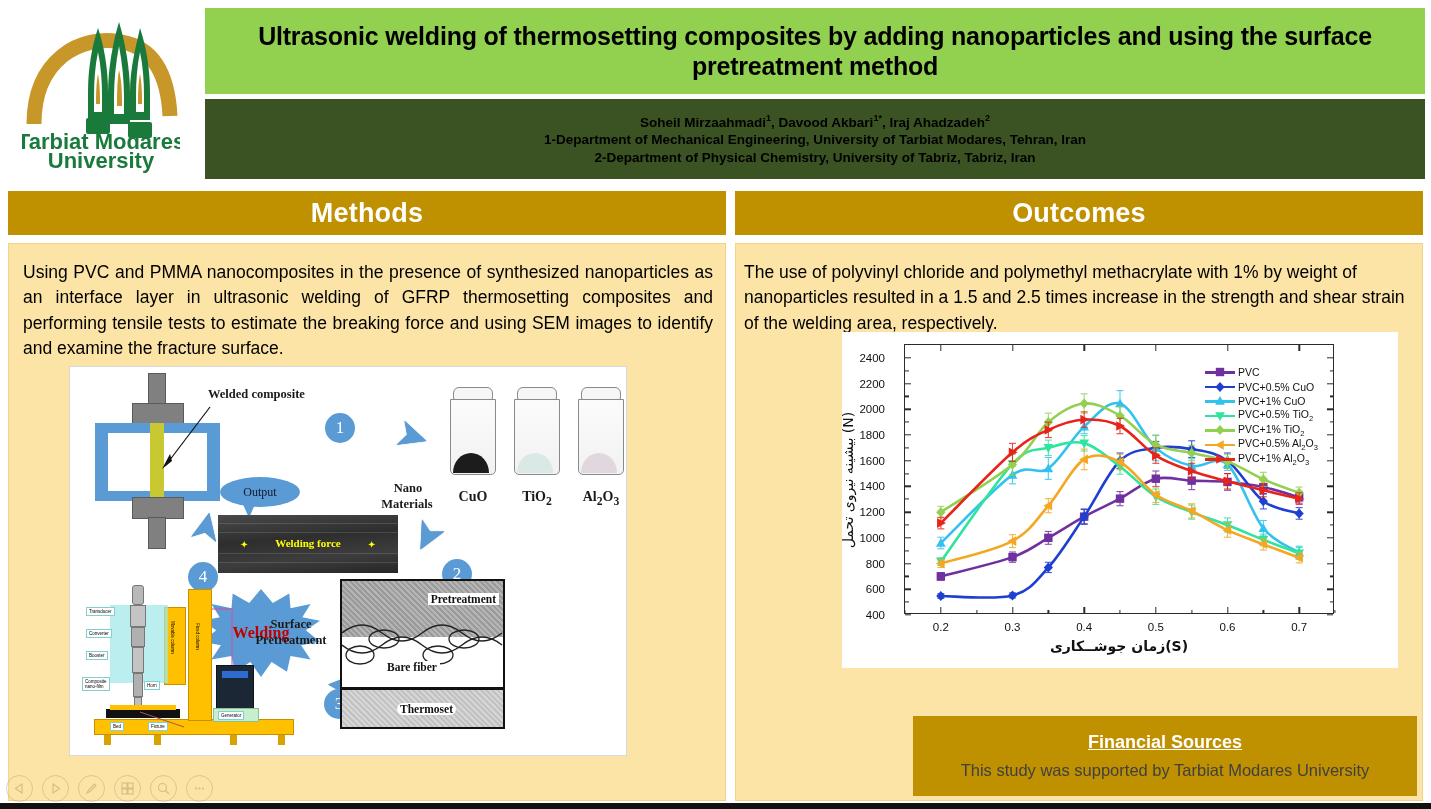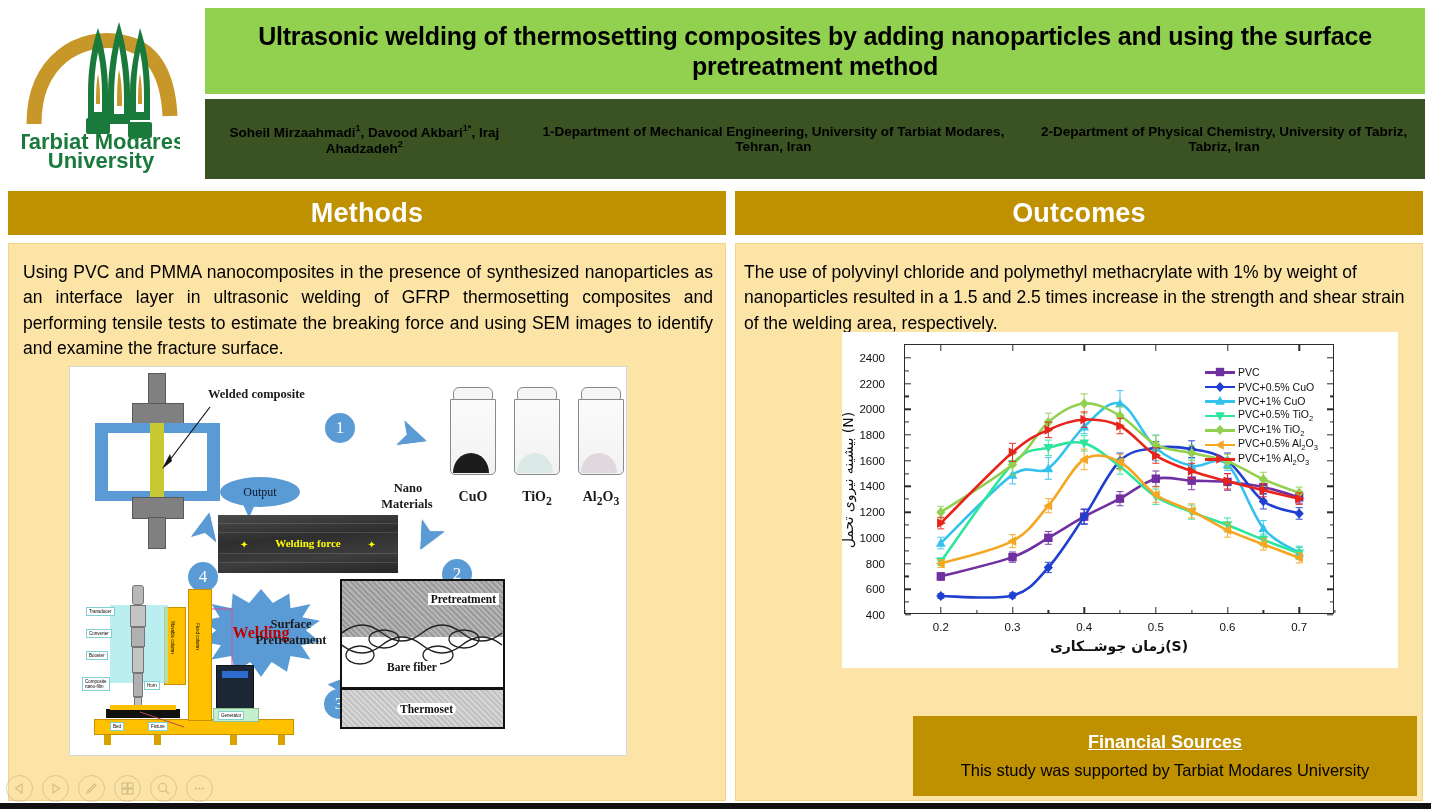--- a/index.html
+++ b/index.html
@@ -17,21 +17,21 @@
     position:absolute; left:205px; top:8px; width:1220px; height:86px;
     background:#92d050; display:flex; align-items:center; justify-content:center;
     padding:2px 14px;
   }
   #title-text {
     font-size:25px; font-weight:bold; color:#000; text-align:center;
     line-height:1.22; letter-spacing:-0.2px;
   }
   #author-bar {
     position:absolute; left:205px; top:99px; width:1220px; height:80px;
-    background:#3b5323; display:flex; flex-direction:row;
+    background:#3b5323; display:flex; flex-direction:column;
     align-items:center; justify-content:center; gap:3px;
   }
   .author-line { font-size:13.5px; font-weight:bold; color:#000; text-align:center; }
   .author-line sup { font-size:9px; vertical-align:super; }
 
   
   #methods-header {
     position:absolute; left:8px; top:191px; width:718px; height:44px;
     background:#bf9000; display:flex; align-items:center; justify-content:center;
   }
@@ -185,21 +185,21 @@
     font-family:"Liberation Sans", sans-serif; }
   .leg-text sub { font-size:7.5px; }
 
   
   #fin-box {
     position:absolute; left:177px; top:472px; width:504px; height:80px;
     background:#bf9000; display:flex; flex-direction:column;
     align-items:center; justify-content:center; gap:8px;
   }
   #fin-title { font-size:18px; font-weight:bold; color:#fff; text-decoration:underline; }
-  #fin-body { font-size:16.5px; color:#000000; }
+  #fin-body { font-size:16.5px; color:#404040; }
 
   
   #toolbar {
     position:absolute; left:0; top:770px; width:225px; height:36px;
     display:flex; align-items:center; gap:9px; padding-left:6px;
   }
   .tb-btn {
     width:27px; height:27px; border-radius:50%;
     border:1.4px solid rgba(180,160,110,.45);
     display:flex; align-items:center; justify-content:center;

